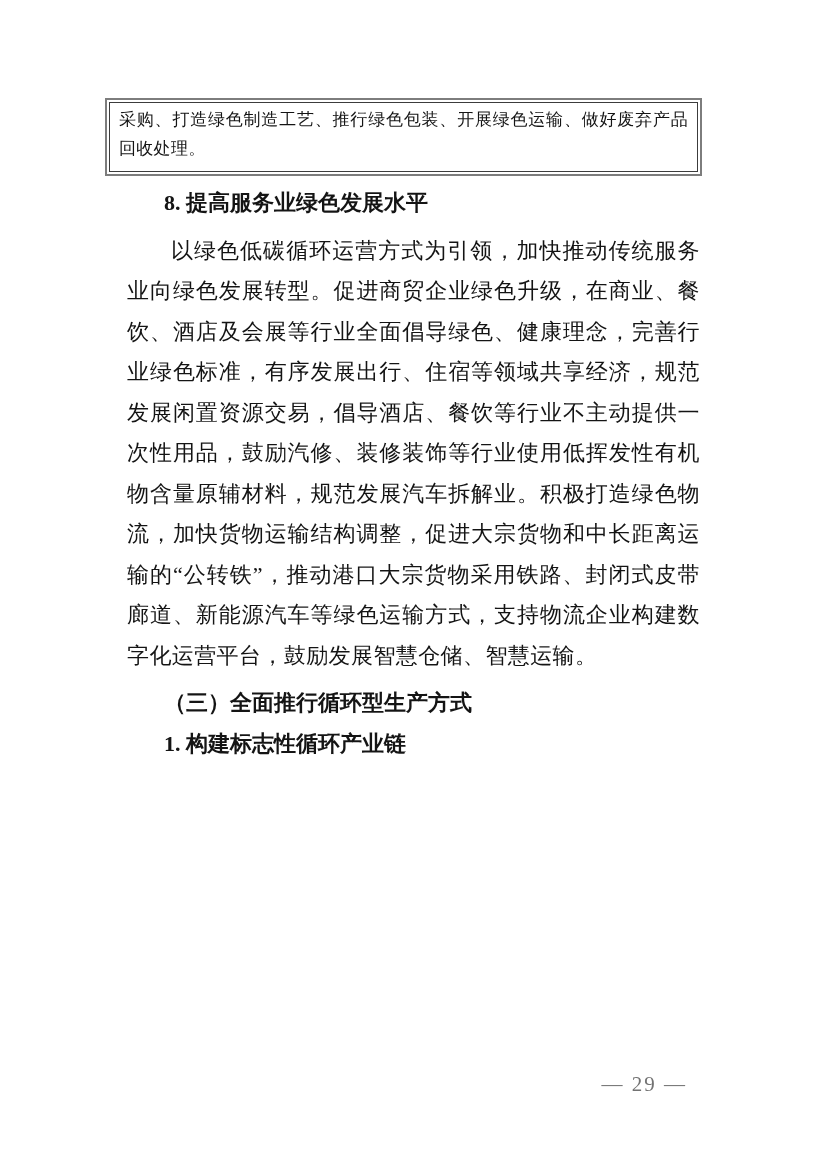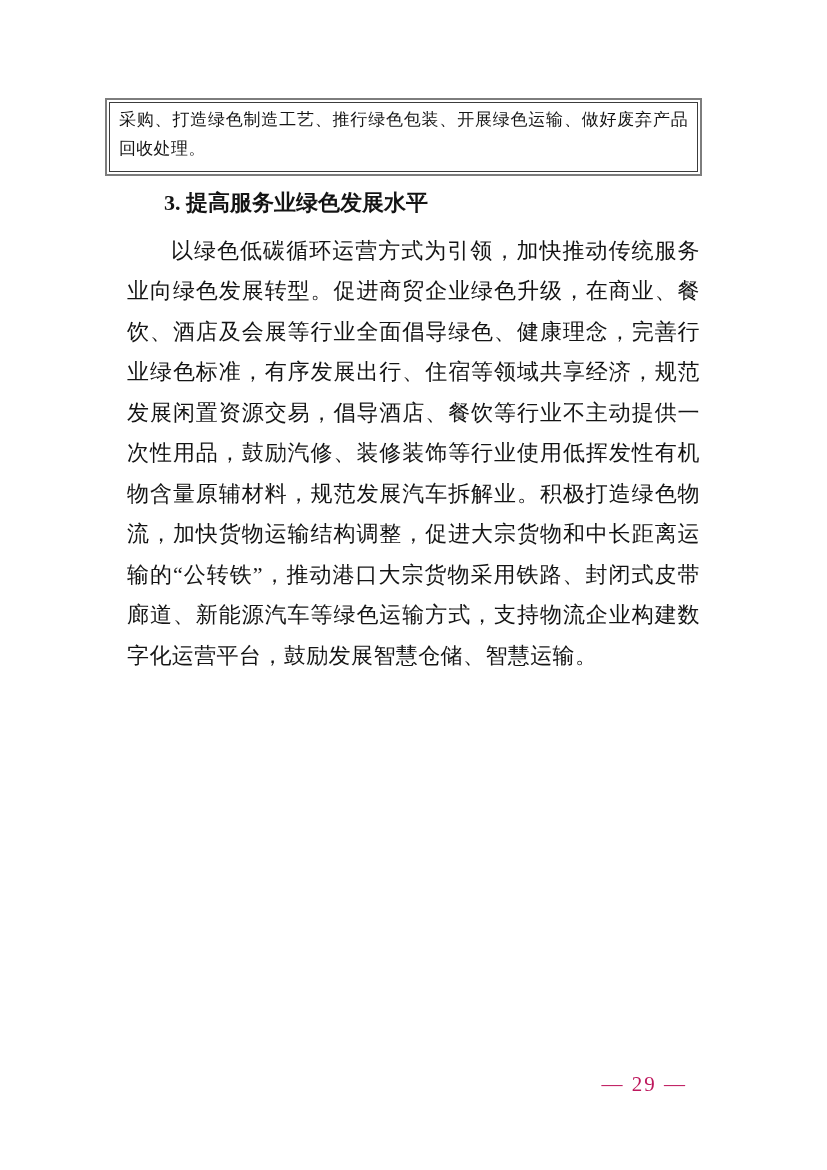--- a/index.html
+++ b/index.html
@@ -64,36 +64,38 @@
     text-align: justify;
     text-justify: inter-character;
     letter-spacing: 0.4px;
   }
   .page-number {
     position: absolute;
     top: 1072px;
     right: 140px;
     font-size: 21px;
     letter-spacing: 2px;
-    color: #be185d;
+    color: #737373;
   }
 </style>
 </head>
 <body>
 
 <div class="page">
 
   <div class="boxed-note">
     <div class="boxed-note-inner">
       <p class="note-text">采购、打造绿色制造工艺、推行绿色包装、开展绿色运输、做好废弃产品回收处理。</p>
     </div>
   </div>
 
-  <h3 class="num-heading">3. 提高服务业绿色发展水平</h3>
+  <h3 class="num-heading">8. 提高服务业绿色发展水平</h3>
 
   <p class="body-para">以绿色低碳循环运营方式为引领，加快推动传统服务业向绿色发展转型。促进商贸企业绿色升级，在商业、餐饮、酒店及会展等行业全面倡导绿色、健康理念，完善行业绿色标准，有序发展出行、住宿等领域共享经济，规范发展闲置资源交易，倡导酒店、餐饮等行业不主动提供一次性用品，鼓励汽修、装修装饰等行业使用低挥发性有机物含量原辅材料，规范发展汽车拆解业。积极打造绿色物流，加快货物运输结构调整，促进大宗货物和中长距离运输的“公转铁”，推动港口大宗货物采用铁路、封闭式皮带廊道、新能源汽车等绿色运输方式，支持物流企业构建数字化运营平台，鼓励发展智慧仓储、智慧运输。</p>
 
+  <h2 class="section-heading">（三）全面推行循环型生产方式</h2>
 
+  <h3 class="num-heading" style="margin-top:0;">1. 构建标志性循环产业链</h3>
 
 
   <div class="page-number">— 29 —</div>
 
 </div>
 
 </body></html>

